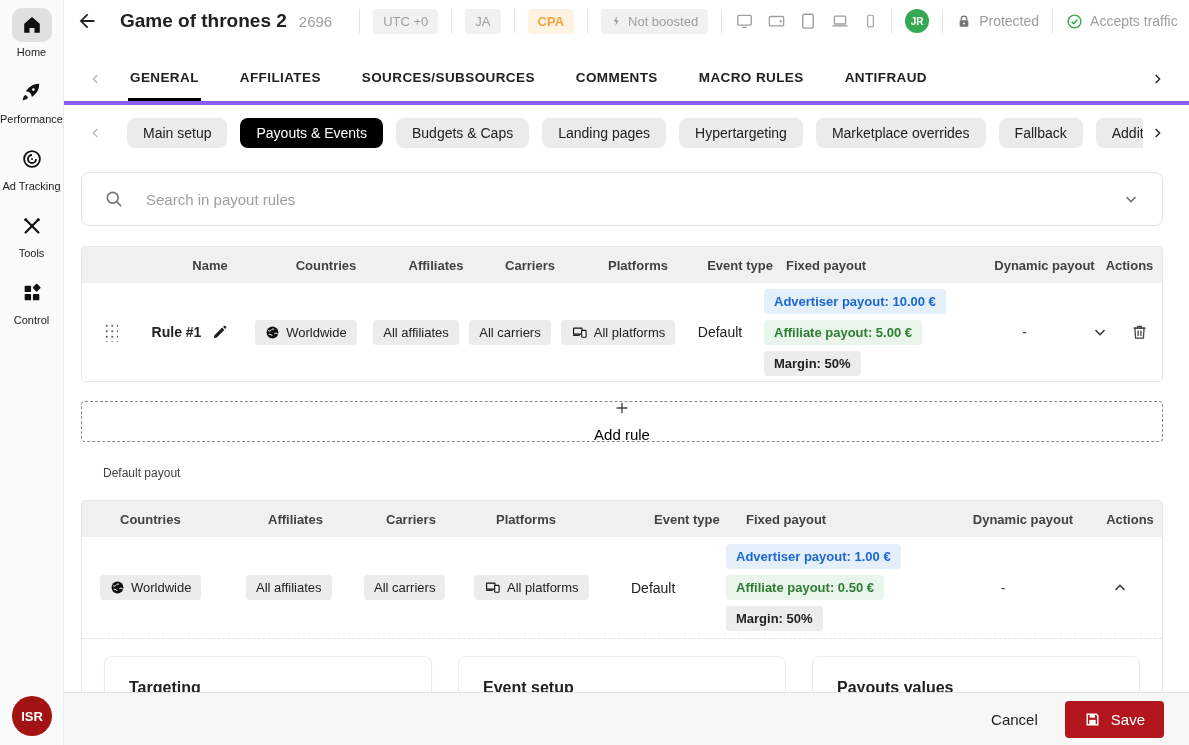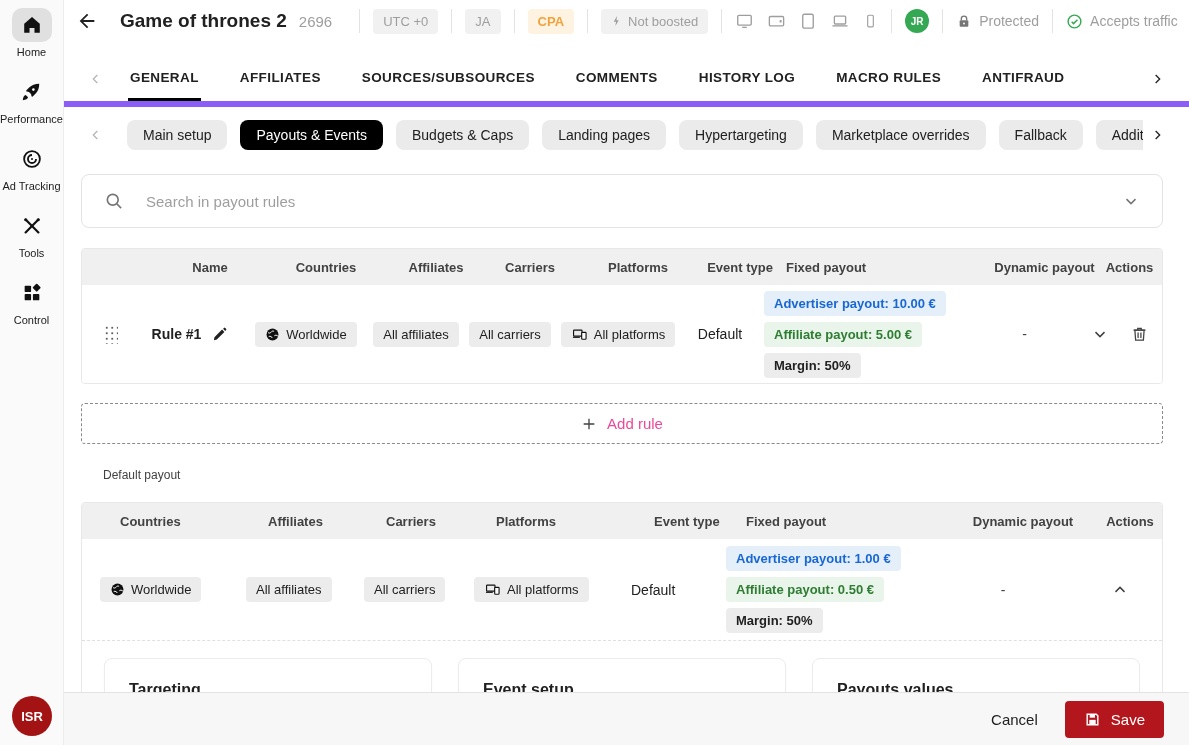--- a/index.html
+++ b/index.html
@@ -30,21 +30,21 @@
   .vdiv { width:1px; height:24px; background:#e3e3e3; margin:0 13px; flex:none; }
   .chip { background:#f1f1f1; color:#9e9e9e; font-size:13px; padding:5px 10px; border-radius:4px;
     white-space:nowrap; display:flex; align-items:center; gap:5px; }
   .chip.cpa { background:#fdf3e0; color:#f0a33f; font-weight:bold; }
   .devices { display:flex; align-items:center; gap:13px; color:#9e9e9e; }
   .avatar-sm { width:24px; height:24px; border-radius:50%; background:#34a853; color:#fff; font-size:10px;
     font-weight:bold; display:flex; align-items:center; justify-content:center; flex:none; }
   .status-item { display:flex; align-items:center; gap:7px; color:#9e9e9e; font-size:14px; white-space:nowrap; }
 
   
-  .tabsbar { display:flex; align-items:stretch; margin-top:14px; padding:0 18px 0 18px; border-bottom:6px solid #8b5cf6; }
+  .tabsbar { display:flex; align-items:stretch; margin-top:14px; padding:0 18px 0 18px; border-bottom:4px solid #8b5cf6; }
   .tab-scroll { display:flex; align-items:center; color:#b6b6b6; width:28px; justify-content:center; cursor:pointer; }
   .tabs { display:flex; gap:37px; margin-left:18px; margin-right:8px; overflow:hidden; flex:1; }
   .tab { font-size:13.5px; font-weight:bold; letter-spacing:.4px; color:#212121; padding:14px 2px 13px;
     border-bottom:3px solid transparent; cursor:pointer; white-space:nowrap; }
   .tab.active { border-bottom-color:#000; }
 
   
   .chipsrow { display:flex; align-items:center; margin-top:13px; padding:0 18px; }
   .chips { display:flex; gap:13px; margin-left:17px; overflow:hidden; flex:1; }
   .subchip { background:#ebebeb; color:#212121; font-size:14px; padding:7px 16px; border-radius:8px;
@@ -82,22 +82,22 @@
   .badges { display:flex; flex-direction:column; align-items:flex-start; gap:6px; padding-left:2px; }
   .badge { font-size:13px; font-weight:bold; border-radius:4px; padding:5px 10px; white-space:nowrap; }
   .badge.adv { background:#e4effa; color:#1967d2; }
   .badge.aff { background:#e9f4ea; color:#2e7d32; }
   .badge.mar { background:#ececec; color:#212121; }
   .dash { color:#424242; font-size:14px; }
   .rowactions { display:flex; align-items:center; justify-content:center; gap:22px; color:#424242; }
   .rowactions .ic { cursor:pointer; }
 
   .add-rule { margin-top:19px; height:41px; border:1px dashed #8a8a8a; border-radius:4px;
-    display:flex; align-items:center; justify-content:center; gap:10px; font-size:15px; color:#ec4899;
-    cursor:pointer; background:#fff; }
+    display:flex; align-items:center; justify-content:center; gap:10px; font-size:15px; color:#000000;
+    cursor:pointer; background:#fff;flex-direction:column; }
 
   .section-label { margin:24px 0 5px 22px; font-size:12px; color:#424242; }
 
   .expand-area { border-top:1px dashed #e0e0e0; background:#fff; padding:17px 22px 0; display:flex; gap:26px; }
   .card { width:330px; height:170px; border:1px solid #ececec; border-radius:8px; padding:22px 24px;
     box-shadow:0 1px 2px rgba(0,0,0,.03); background:#fff; }
   .card-title { font-size:16px; font-weight:bold; color:#212121; }
 
   
   .footer { position:fixed; left:64px; right:0; bottom:0; height:53px; background:#f7f7f7;
@@ -263,21 +263,20 @@
     <span class="tab-scroll">
         <svg width="16" height="16" viewBox="0 0 24 24" fill="none" stroke="currentColor" stroke-width="2">
           <polyline points="14,6 8,12 14,18"></polyline>
         </svg>
       </span>
     <div class="tabs">
       <span class="tab active">GENERAL</span>
       <span class="tab">AFFILIATES</span>
       <span class="tab">SOURCES/SUBSOURCES</span>
       <span class="tab">COMMENTS</span>
-      <span class="tab">HISTORY LOG</span>
       <span class="tab">MACRO RULES</span>
       <span class="tab">ANTIFRAUD</span>
 
     </div>
     <span class="tab-scroll" style="color:#212121">
         <svg width="16" height="16" viewBox="0 0 24 24" fill="none" stroke="currentColor" stroke-width="2">
           <polyline points="10,6 16,12 10,18"></polyline>
         </svg>
       </span>
   </div>

